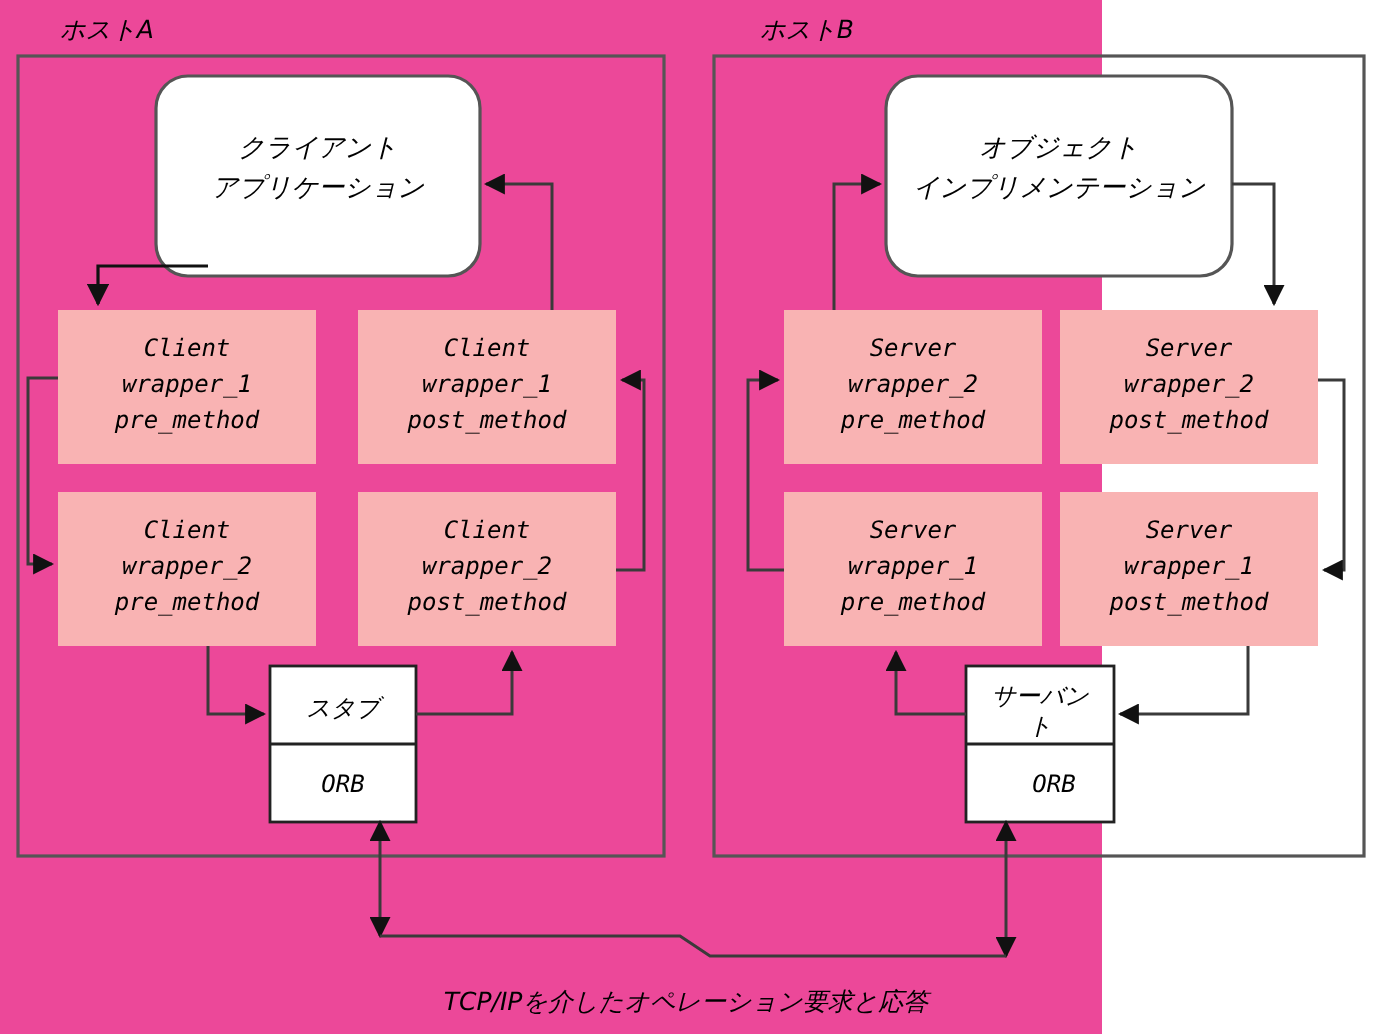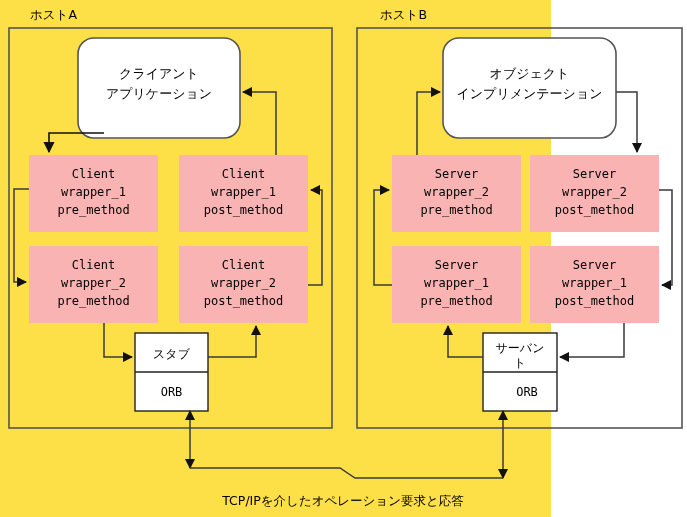--- a/index.html
+++ b/index.html
@@ -11,21 +11,22 @@
   body {
     font-family: "DejaVu Sans", "Liberation Sans", sans-serif;
     width: 687px;
     height: 517px;
     overflow: hidden;
   }
   #diagram-root {
     position: relative;
     width: 551px;
     height: 517px;
-    background: #fde047;
+    background: #ec4899;
+    font-style: italic;
   }
   svg#diagram-canvas {
     position: absolute;
     left: 0;
     top: 0;
     width: 687px;
     height: 517px;
     display: block;
   }
   .host-label {

